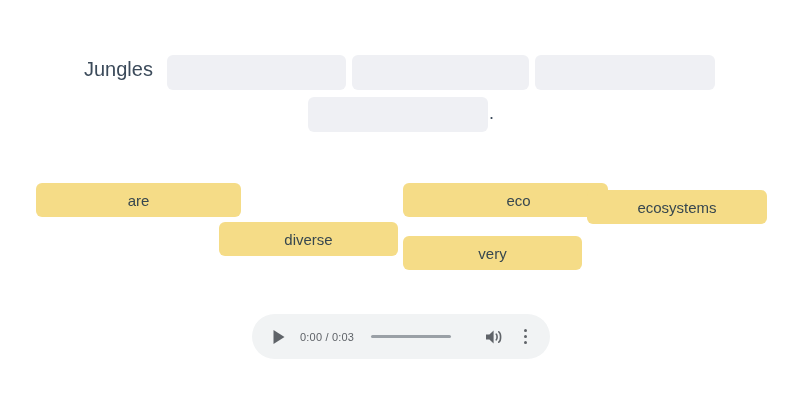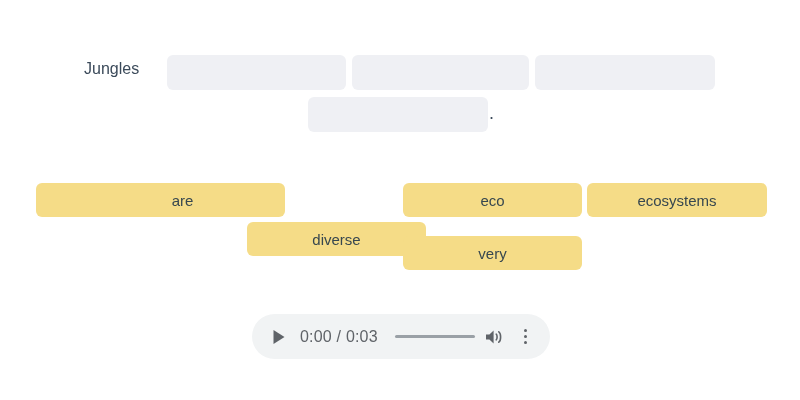--- a/index.html
+++ b/index.html
@@ -22,21 +22,21 @@
     left: 0;
     top: 0;
     width: 800px;
     height: 150px;
   }
 
   .sentence-label {
     position: absolute;
     left: 84px;
     top: 57px;
-    font-size: 16px;
+    font-size: 20px;
     line-height: 24px;
     color: #3b4a5a;
     white-space: nowrap;
   }
 
   .drop-slot {
     position: absolute;
     background: #eff0f4;
     border-radius: 6px;
     height: 35px;
@@ -98,21 +98,21 @@
     flex: 0 0 auto;
     display: flex;
     align-items: center;
     justify-content: center;
     cursor: pointer;
   }
   .ap-play svg { display: block; }
 
   .ap-time {
     margin-left: 12px;
-    font-size: 16px;
+    font-size: 11px;
     color: #5f6368;
     letter-spacing: 0.2px;
     white-space: nowrap;
     flex: 0 0 auto;
   }
 
   .ap-progress {
     position: relative;
     margin-left: 17px;
     width: 80px;
@@ -173,24 +173,24 @@
       <div class="drop-slot" style="left: 167px; top: 55px; width: 179px;"></div>
       <div class="drop-slot" style="left: 352px; top: 55px; width: 177px;"></div>
       <div class="drop-slot" style="left: 535px; top: 55px; width: 180px;"></div>
       <div class="drop-slot" style="left: 308px; top: 97px; width: 180px;"></div>
     </div>
 
   <div class="sentence-period">.</div>
 </div>
 
 <div id="word-bank">
-    <div class="word-tile" style="left: 36px; top: 183px; width: 205px; padding-left: 44px;">are</div>
-    <div class="word-tile" style="left: 403px; top: 183px; width: 179px;">eco</div>
-    <div class="word-tile" style="left: 587px; top: 183px; width: 180px; border-radius: 6px;">ecosystems</div>
-    <div class="word-tile" style="left: 219px; top: 222px; width: 179px; margin-left: 28px;">diverse</div>
+    <div class="word-tile" style="left: 36px; top: 183px; width: 205px;">are</div>
+    <div class="word-tile" style="left: 403px; top: 183px; width: 179px; padding-left: 26px;">eco</div>
+    <div class="word-tile" style="left: 587px; top: 190px; width: 180px; border-radius: 6px;">ecosystems</div>
+    <div class="word-tile" style="left: 219px; top: 222px; width: 179px;">diverse</div>
     <div class="word-tile" style="left: 403px; top: 236px; width: 179px;">very</div>
   </div>
 
 <div id="audio-player">
 
   <div class="ap-play">
     <svg width="14" height="16" viewBox="0 0 14 16" aria-hidden="true">
       <path d="M1.5 1 L12.5 8 L1.5 15 Z" fill="#5f6368"></path>
     </svg>
   </div>

